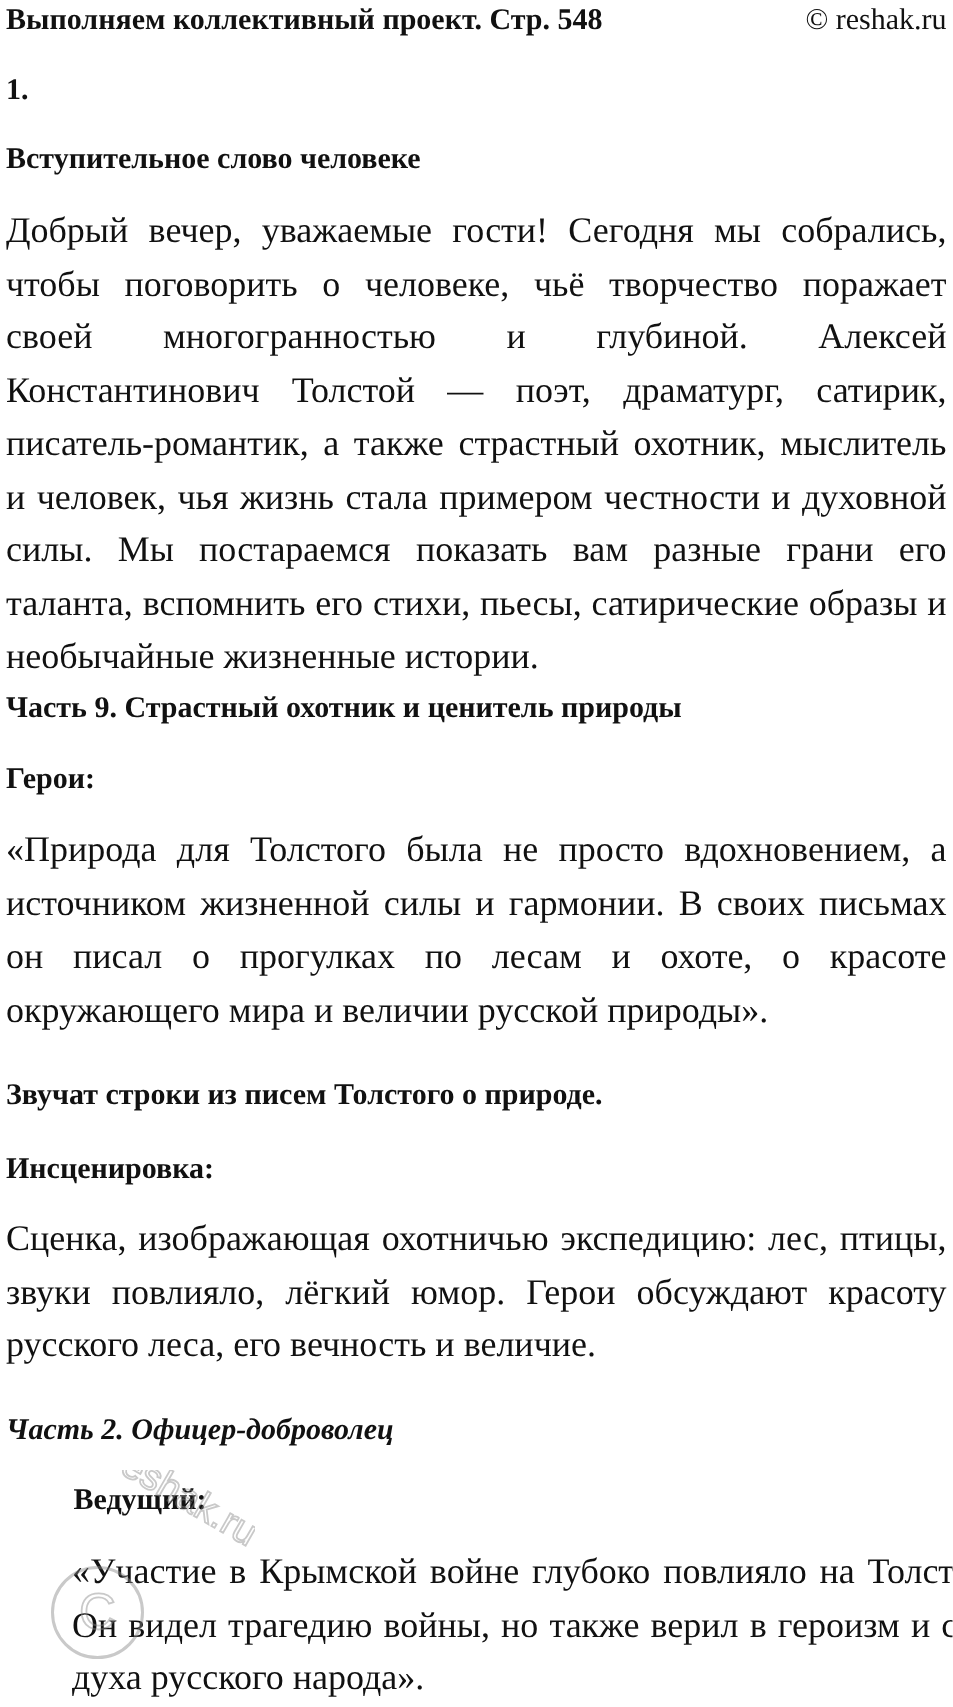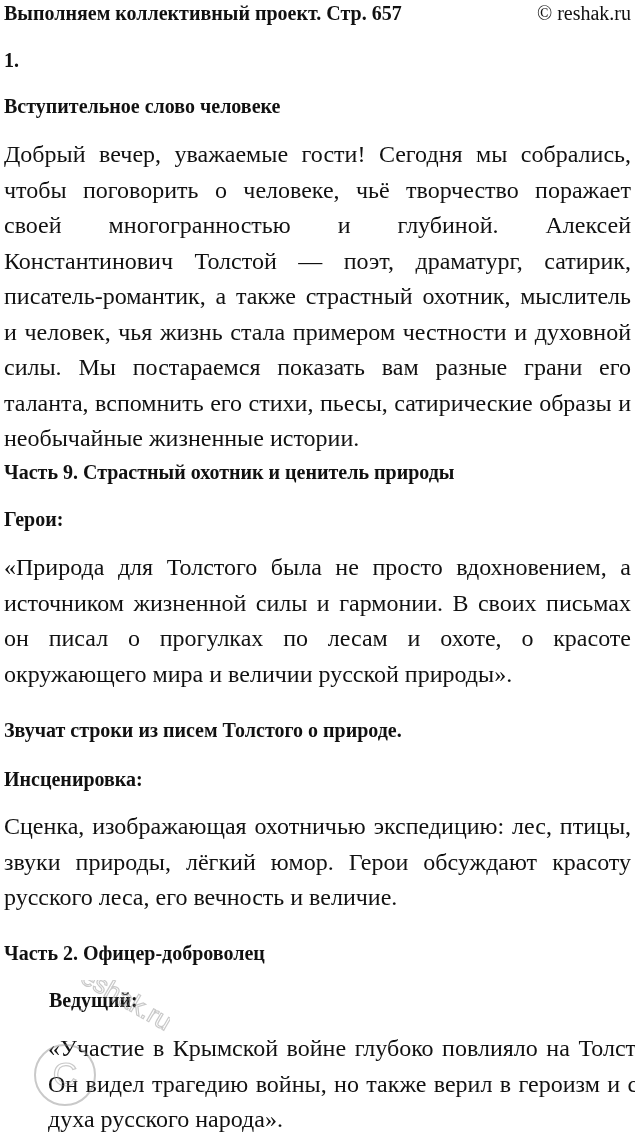--- a/index.html
+++ b/index.html
@@ -25,43 +25,43 @@
       position: absolute; left: 20px; top: 980px; width: 150px; height: 150px;
       pointer-events: none; opacity: 0.45;
     }
   </style>
 </head>
 <body>
 
 <div class="page">
 
   <div class="header">
-    <span class="title">Выполняем коллективный проект. Стр. 657</span>
+    <span class="title">Выполняем коллективный проект. Стр. 548</span>
     <span class="copy">© reshak.ru</span>
   </div>
 
   <div class="block bold" style="top:47px;">1.</div>
 
   <div class="block bold" style="top:93px;">Вступительное слово человеке</div>
 
   <div class="block para" style="top:137px;">Добрый вечер, уважаемые гости! Сегодня мы собрались, чтобы поговорить о человеке, чьё творчество поражает своей многогранностью и глубиной. Алексей Константинович Толстой — поэт, драматург, сатирик, писатель-романтик, а также страстный охотник, мыслитель и человек, чья жизнь стала примером честности и духовной силы. Мы постараемся показать вам разные грани его таланта, вспомнить его стихи, пьесы, сатирические образы и необычайные жизненные истории.</div>
 
   <div class="block bold" style="top:459px;">Часть 9. Страстный охотник и ценитель природы</div>
 
   <div class="block bold" style="top:506px;">Герои:</div>
 
   <div class="block para" style="top:550px;">«Природа для Толстого была не просто вдохновением, а источником жизненной силы и гармонии. В своих письмах он писал о прогулках по лесам и охоте, о красоте окружающего мира и величии русской природы».</div>
 
   <div class="block bold" style="top:717px;">Звучат строки из писем Толстого о природе.</div>
 
   <div class="block bold" style="top:766px;">Инсценировка:</div>
 
-  <div class="block para" style="top:809px;">Сценка, изображающая охотничью экспедицию: лес, птицы, звуки природы, лёгкий юмор. Герои обсуждают красоту русского леса, его вечность и величие.</div>
+  <div class="block para" style="top:809px;">Сценка, изображающая охотничью экспедицию: лес, птицы, звуки повлияло, лёгкий юмор. Герои обсуждают красоту русского леса, его вечность и величие.</div>
 
-  <div class="block bold" style="top:940px;">Часть 2. Офицер-доброволец</div>
+  <div class="block bold" style="top:940px;font-style:italic;">Часть 2. Офицер-доброволец</div>
 
   <div class="block bold" style="top:987px;margin-left:45px;">Ведущий:</div>
 
   <div class="block para" style="top:1031px;margin-left:44px;">«Участие в Крымской войне глубоко повлияло на Толстого. Он видел трагедию войны, но также верил в героизм и силу духа русского народа».</div>
 
   <svg class="watermark" viewBox="0 0 150 150">
     <circle cx="45" cy="95" r="30" fill="none" stroke="#888" stroke-width="2"></circle>
     <text x="45" y="106" text-anchor="middle" font-size="34" fill="none" stroke="#888" stroke-width="1.2" font-family="Liberation Sans, sans-serif">C</text>
     <text x="40" y="50" font-size="26" fill="none" stroke="#888" stroke-width="1.2" font-family="Liberation Sans, sans-serif" transform="rotate(-40 60 40) rotate(70 95 55)">reshak.ru</text>
   </svg>

